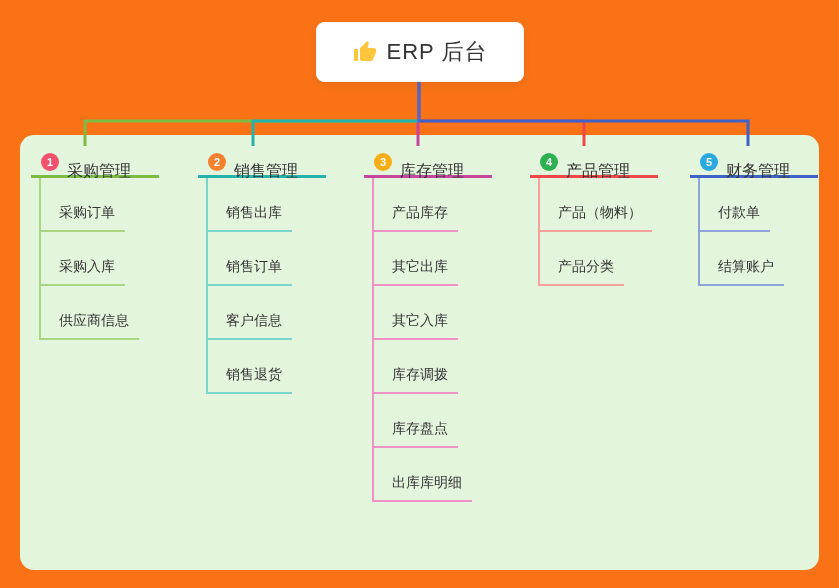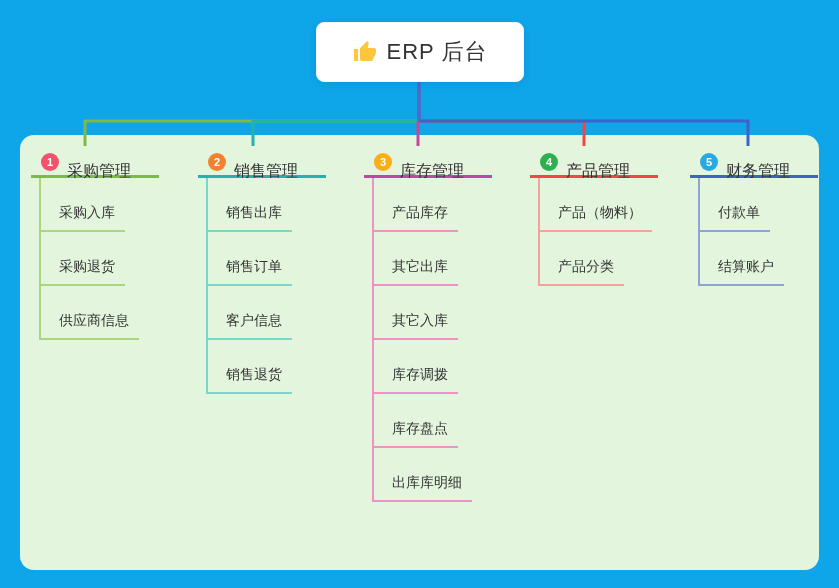--- a/index.html
+++ b/index.html
@@ -1,17 +1,17 @@
 <!DOCTYPE html>
 <html><head>
 <meta charset="utf-8">
 <style>
   html,body{margin:0;padding:0;background:#ffffff;}
   body{font-family:"Liberation Sans","DejaVu Sans",sans-serif;}
-  #canvas{position:relative;width:839px;height:588px;background:#0ea5e9;overflow:hidden;}
+  #canvas{position:relative;width:839px;height:588px;background:#f97316;overflow:hidden;}
 
   .panel{position:absolute;left:20px;top:135px;width:799px;height:435px;
          background:#E4F5DE;border-radius:14px;}
 
   .root-card{position:absolute;left:316px;top:22px;width:206px;height:58px;
          background:#ffffff;border:1px solid #f3f3f3;border-radius:8px;
          box-shadow:0 3px 10px rgba(0,0,0,0.07);
          display:flex;align-items:center;justify-content:center;gap:10px;}
   .root-label{font-size:22px;color:#333333;font-weight:500;letter-spacing:1px;}
   .thumb-icon{width:24px;height:24px;display:inline-block;}
@@ -56,24 +56,24 @@
   </div>
 
   <div id="branches">
       <div class="branch" style="--main: #7EBB44; --light: #ABD57E; --badge: #F4516C;">
     <div class="branch-title" style="left: 31px;">
       <span class="badge">1</span>
       <span class="branch-label">采购管理</span>
     </div>
     <div class="children" style="left: 31px;">
           <div class="child">
-    <span>采购入库</span>
+    <span>采购订单</span>
   </div>
           <div class="child">
-    <span>采购退货</span>
+    <span>采购入库</span>
   </div>
           <div class="child">
     <span>供应商信息</span>
   </div>
         </div>
   </div>
       <div class="branch" style="--main: #25B2AA; --light: #79D6C9; --badge: #F5812F;">
     <div class="branch-title" style="left: 198px;">
       <span class="badge">2</span>
       <span class="branch-label">销售管理</span>

